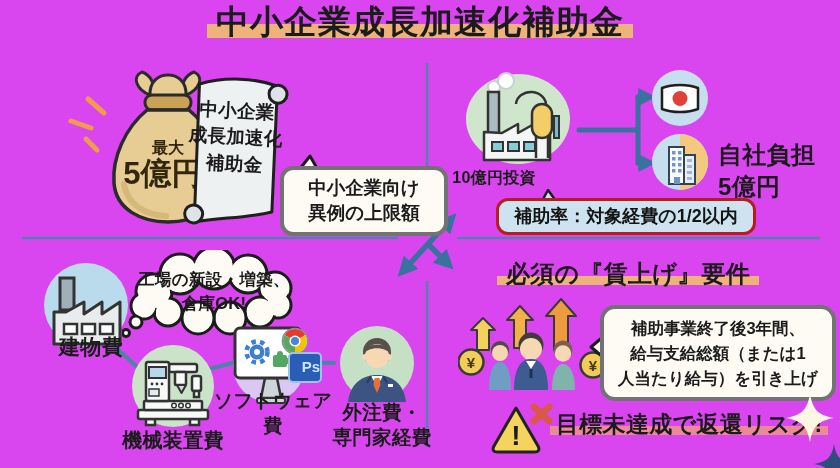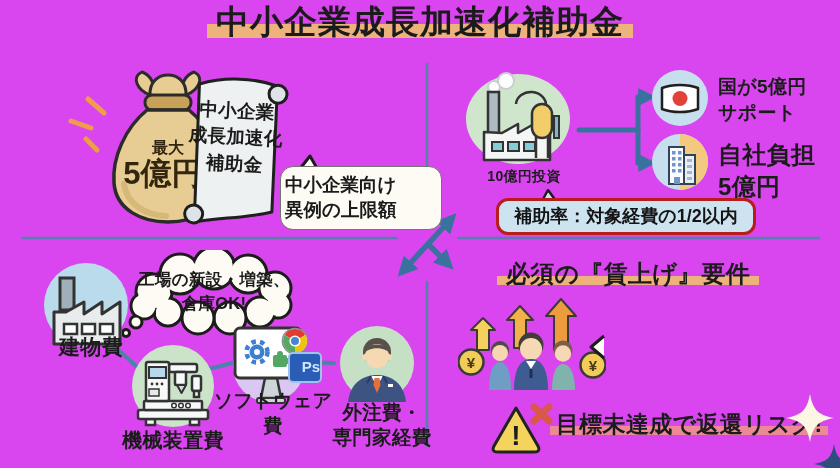--- a/index.html
+++ b/index.html
@@ -1,20 +1,20 @@
 <!DOCTYPE html>
 <html><head>
 <meta charset="utf-8">
 <style>
   html,body{margin:0;padding:0}
   body{font-family:"Liberation Sans","DejaVu Sans",sans-serif;}
   #canvas{position:relative;width:840px;height:468px;background:#d946ef;overflow:hidden;}
   .abs{position:absolute;}
   .lbl{position:absolute;font-weight:700;color:#1b1b1b;text-align:center;line-height:1.32;letter-spacing:.3px;}
-  .speech{position:absolute;background:#fdfbf4;border:1px solid #737373;border-radius:13px;font-weight:700;color:#1b1b1b;}
+  .speech{position:absolute;background:#fdfbf4;border:4px solid #737373;border-radius:13px;font-weight:700;color:#1b1b1b;text-align:center;}
   .ratebox{position:absolute;background:#cde3ef;border:3px solid #b91c1c;border-radius:12px;font-weight:700;text-align:center;color:#141414;}
   .hl-y{background-image:linear-gradient(to bottom,rgba(0,0,0,0) 58%,rgba(243,205,94,.8) 58%,rgba(243,205,94,.8) 94%,rgba(0,0,0,0) 94%);padding:0 9px;}
   .hl-o{background-image:linear-gradient(to bottom,rgba(0,0,0,0) 56%,rgba(244,166,114,.7) 56%,rgba(244,166,114,.7) 93%,rgba(0,0,0,0) 93%);padding:0 6px;}
   .bag-l1{font-size:16px;font-weight:700;color:#33260f;text-align:center;line-height:1.15;margin-top:12px;}
   .bag-l2{font-size:31px;font-weight:700;color:#33260f;text-align:center;line-height:1.1;}
   .ps-box{position:absolute;width:30px;height:27px;background:#2a5db5;border:2px solid #9fc3e8;border-radius:5px;color:#cfe6ff;font-weight:700;font-size:15px;text-align:right;line-height:26px;}
 </style>
 </head>
 <body>
 
@@ -104,32 +104,28 @@
       <rect x="90" y="44" width="5" height="22" fill="#7fb8c8" stroke="#333" stroke-width="2"></rect>
       <path d="M20,60 V88 H86 V52 L70,61 V52 L54,61 V52 L38,61 Z" fill="#f4f6f6" stroke="#333" stroke-width="2.5" stroke-linejoin="round"></path>
       <rect x="28" y="70" width="11" height="9" fill="#87ccd9" stroke="#333" stroke-width="2"></rect>
       <rect x="44" y="70" width="11" height="9" fill="#87ccd9" stroke="#333" stroke-width="2"></rect>
       <rect x="60" y="70" width="11" height="9" fill="#87ccd9" stroke="#333" stroke-width="2"></rect>
       <line x1="72" y1="64" x2="72" y2="86" stroke="#333" stroke-width="2.5"></line>
       <line x1="84" y1="64" x2="84" y2="86" stroke="#333" stroke-width="2.5"></line>
       <rect x="68" y="32" width="20" height="34" rx="10" fill="#f2cd68" stroke="#333" stroke-width="2.5"></rect>
     </svg>
   </div>
-  <div class="lbl" style="left:460px;top:167px;width:128px;font-size:14px">10億円投資</div>
+  <div class="lbl" style="left:430px;top:167px;width:128px;font-size:16px">10億円投資</div>
 
   <div class="abs" style="left:650px;top:68px;width:60px;height:60px">
     <svg width="60" height="60" viewBox="0 0 60 60">
       <circle cx="30" cy="30" r="28" fill="#c6deee"></circle>
       <path d="M12,20 C22,16 38,16 48,20 L48,41 C38,45 22,45 12,41 Z" fill="#fff" stroke="#1f1f1f" stroke-width="2.5" stroke-linejoin="round"></path>
       <circle cx="30" cy="30.5" r="7.5" fill="#e0423a"></circle>
     </svg>
-  </div>
-  <div class="lbl" style="left:718px;top:74px;width:110px;font-size:19px;text-align:left;line-height:1.35">
-    <div>国が5億円</div>
-    <div>サポート</div>
   </div>
 
   <div class="abs" style="left:650px;top:132px;width:60px;height:60px">
     <svg width="60" height="60" viewBox="0 0 60 60">
       <circle cx="30" cy="30" r="28" fill="#c6deee"></circle>
       <path d="M30,2 A28,28 0 0 1 30,58 Z" fill="#f2c97e"></path>
       <rect x="19" y="15" width="15" height="37" fill="#fdfdfd" stroke="#33425c" stroke-width="2"></rect>
       <rect x="34" y="23" width="11" height="29" fill="#e9eef3" stroke="#33425c" stroke-width="2"></rect>
       <g fill="#6f95cc">
         <rect x="22" y="19" width="3.5" height="3.5"></rect>
@@ -308,20 +304,25 @@
       <circle cx="13" cy="66" r="12.5" fill="#f2cc58" stroke="#3a3a3a" stroke-width="2.5"></circle>
       <text x="13" y="72" font-size="15" font-weight="bold" fill="#4a3812" text-anchor="middle">¥</text>
       <circle cx="135" cy="69" r="12.5" fill="#f2cc58" stroke="#3a3a3a" stroke-width="2.5"></circle>
       <text x="135" y="75" font-size="15" font-weight="bold" fill="#4a3812" text-anchor="middle">¥</text>
     </svg>
   </div>
 
   <svg class="abs" style="left:589px;top:334px" width="16" height="26" viewBox="0 0 16 26">
     <path d="M15,2 L2,13 L15,24" fill="#fdfbf4" stroke="#1c1c1c" stroke-width="3" stroke-linejoin="round"></path>
   </svg>
+  <div class="speech" style="left:600px;top:305px;width:228px;padding:7px 0;font-size:16.5px;line-height:1.5;border-radius:15px">
+    <div>補助事業終了後3年間、</div>
+    <div>給与支給総額（または1</div>
+    <div>人当たり給与）を引き上げ</div>
+  </div>
 
   <div class="abs" style="left:488px;top:402px;width:68px;height:54px">
     <svg width="68" height="54" viewBox="0 0 68 54">
       <path d="M28,6 L50,44 Q53,50 46,50 H10 Q3,50 6,44 Z" fill="#f5d45d" stroke="#222" stroke-width="3" stroke-linejoin="round"></path>
       <text x="28" y="43" font-size="28" font-weight="bold" fill="#1d1d1d" text-anchor="middle">!</text>
       <g stroke="#d9584a" stroke-width="7" stroke-linecap="round">
         <line x1="46" y1="5" x2="61" y2="19"></line>
         <line x1="61" y1="5" x2="46" y2="19"></line>
       </g>
     </svg>

